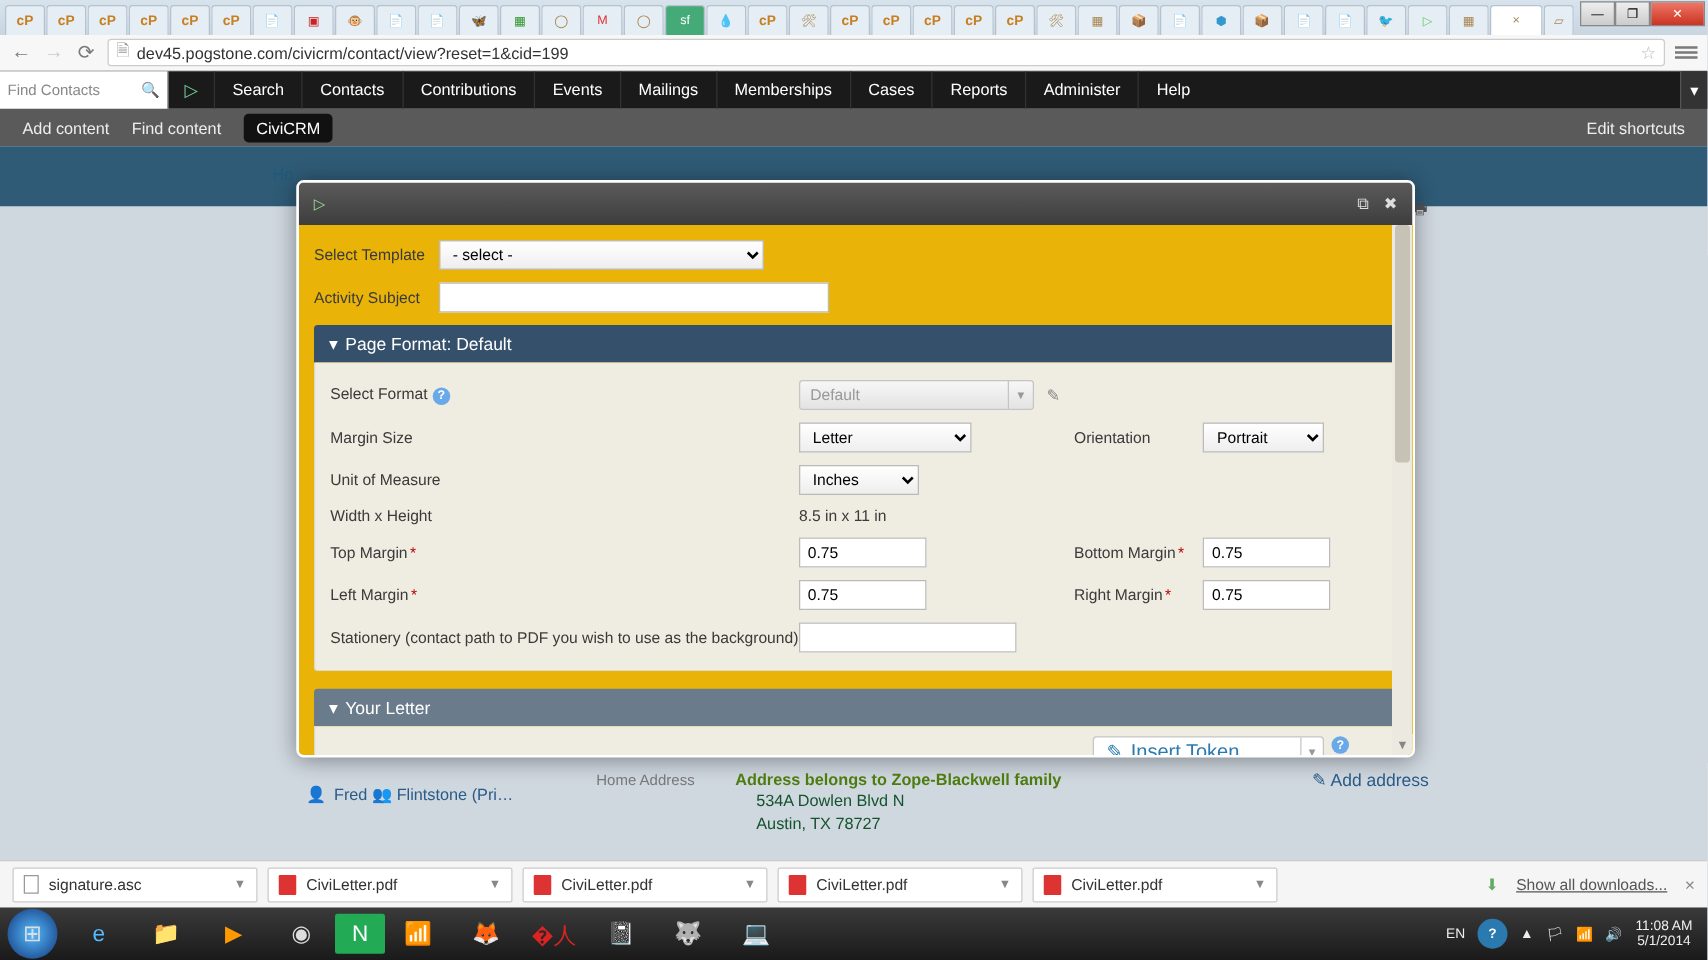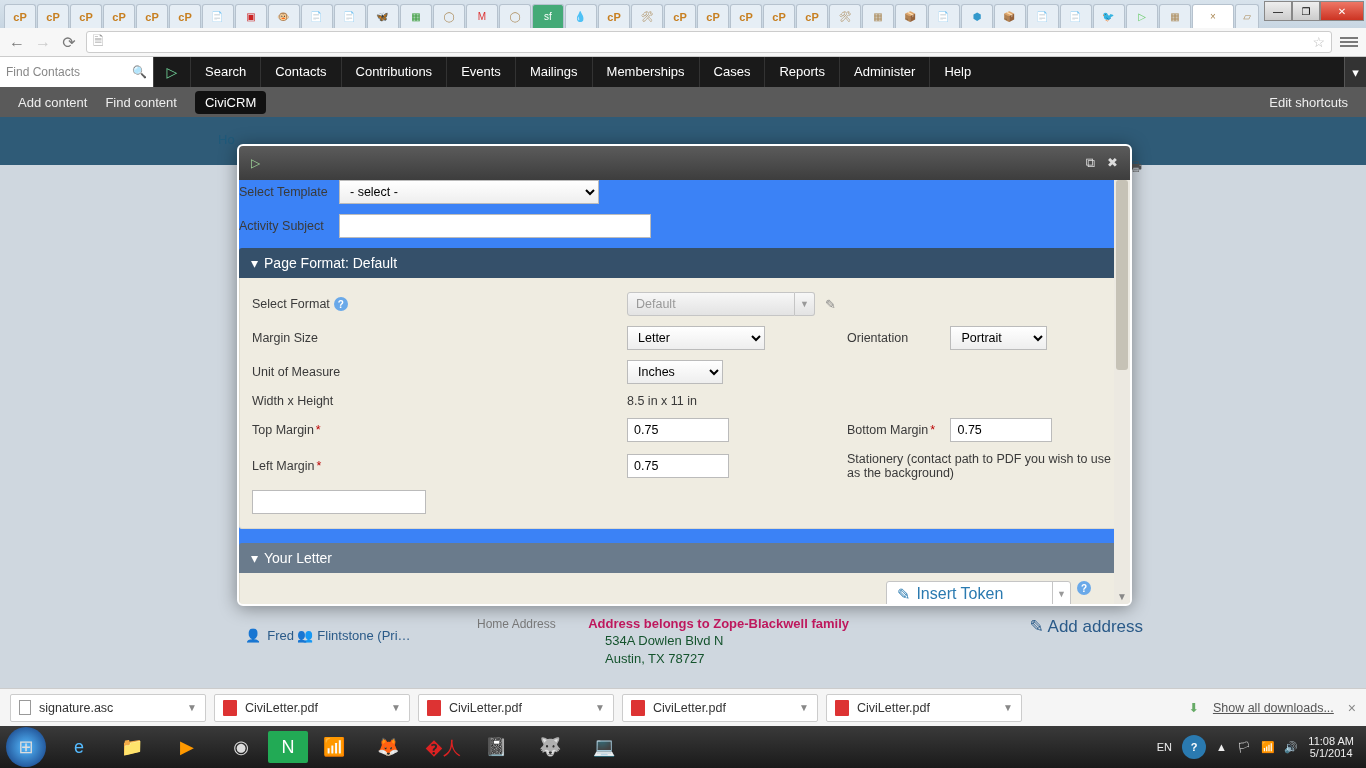--- a/index.html
+++ b/index.html
@@ -16,21 +16,21 @@
 
 .addrbar { height:29px; background:#f7f7f7; border-bottom:1px solid #ccc; display:flex; align-items:center; padding:0 8px; gap:8px;}
 .nav-ico { width:18px; height:18px; color:#7a7a7a; display:flex; align-items:center; justify-content:center; font-size:16px;}
 .url-box { flex:1; height:22px; border:1px solid #ccc; border-radius:3px; background:#fff; display:flex; align-items:center; padding:0 6px; font-size:13px; color:#333;}
 .star { color:#bbb; font-size:14px; margin-left:auto;}
 .menu-ico { width:18px; display:flex; flex-direction:column; gap:2px;}
 .menu-ico span{height:2px;background:#7a7a7a;}
 
 
 .civi-nav { height:30px; background:#1a1a1a; display:flex; align-items:center; color:#fff; font-size:13px;}
-.find-contacts { width:154px; height:30px; background:#fff; border-right:1px solid #444; display:flex; align-items:center; padding:0 6px; color:#888; font-size:12px; position:relative;}
+.find-contacts { width:135px; height:30px; background:#fff; border-right:1px solid #444; display:flex; align-items:center; padding:0 6px; color:#888; font-size:12px; position:relative;}
 .find-contacts .mag{ margin-left:auto; color:#888;}
 .civi-logo { width:36px; display:flex; align-items:center; justify-content:center; color:#6fcf97; font-size:14px;}
 .civi-nav a { color:#fff; padding:0 14px; line-height:30px; border-left:1px solid #333; }
 .civi-nav .after{ margin-left:auto; width:22px; background:#333; height:30px; border-left:1px solid #555; display:flex; align-items:center; justify-content:center;}
 
 
 .shortcut-bar { height:30px; background:#5a5a5a; display:flex; align-items:center; padding:0 18px; gap:18px; color:#eee; font-size:13px;}
 .shortcut-bar .pill { background:#111; border-radius:4px; padding:4px 10px; color:#fff;}
 .shortcut-bar .right{ margin-left:auto;}
 
@@ -38,21 +38,21 @@
 .page-bg { position:absolute; top:117px; left:0; right:0; bottom:80px; background:#cfd7df;}
 .page-band { height:48px; background:#2f5b77;}
 .page-peek { position:absolute; left:218px; top:15px; font-size:13px; color:#1f5a7a;}
 .print-icon { position:absolute; right:224px; top:40px; color:#555; font-size:13px;}
 
 
 .modal { position:absolute; left:237px; top:144px; width:895px; height:462px; background:#fff; border:2px solid #fff; border-radius:6px; box-shadow:0 2px 18px rgba(0,0,0,0.4); overflow:hidden;}
 .modal-title { height:34px; background:linear-gradient(#5b5b5b,#3d3d3d); color:#fff; display:flex; align-items:center; padding:0 12px; font-size:15px; font-family:Georgia,serif;}
 .modal-title .tri{ color:#9fd89a; margin-right:8px; font-size:12px;}
 .modal-title .ops { margin-left:auto; display:flex; gap:12px; font-size:13px; color:#ddd;}
-.modal-body { height:calc(100% - 34px); overflow-y:auto; background:#3b82f6; position:relative;}
+.modal-body { height:calc(100% - 34px); overflow-y:auto; background:#eab308; padding:12px; position:relative;}
 .modal-scrollbar{ position:absolute; right:0; top:34px; bottom:0; width:16px; background:#ece9e1;}
 .modal-scrollbar .thumb{ position:absolute; top:0; left:2px; right:2px; height:190px; background:#c6c2b6; border-radius:3px;}
 .modal-scrollbar .arrow{ position:absolute; bottom:2px; left:0; right:0; text-align:center; color:#888; font-size:10px;}
 
 .form-row { display:flex; align-items:center; margin-bottom:10px; font-size:12.5px; color:#3a3a3a;}
 .form-row > label { width:100px;}
 select, input[type=text] { height:24px; border:1px solid #bbb; background:#fff; font-size:12.5px; padding:0 6px;}
 select{ background:linear-gradient(#fff,#eee);}
 .sel-template{ width:260px;}
 .inp-subject{ width:312px;}
@@ -79,23 +79,23 @@
 .token-sel { display:flex; align-items:center; border:1px solid #c5c5c5; border-radius:3px; height:26px; background:#fff;}
 .token-sel .txt{ color:#2a7ab0; padding:0 10px; display:flex; align-items:center; gap:6px; width:165px;}
 .token-sel .txt .pen{ color:#2a7ab0;}
 .token-sel .dd{ width:18px; border-left:1px solid #c5c5c5; height:100%; display:flex; align-items:center; justify-content:center; color:#999; font-size:9px;}
 
 
 .behind { position:absolute; left:237px; right:223px; top:608px; font-size:13px; color:#444;}
 .behind .card{ position:absolute; left:8px; top:20px; display:flex; align-items:center; gap:6px; color:#2a5a88;}
 .behind .addr{ position:absolute; left:240px; top:8px;}
 .behind .addr .lbl{ color:#777; font-size:12px;}
-.behind .addr .link{ color:#be185d; font-weight:bold; font-family:Georgia,serif;}
+.behind .addr .link{ color:#4d7c0f; font-weight:bold; font-family:Georgia,serif;}
 .behind .addr .lines{ color:#14532d; font-family:Georgia,serif; line-height:1.4;}
-.behind .add{ position:absolute; right:0; top:8px; color:#2a5a88; font-size:17px;}
+.behind .add{ position:absolute; right:0; top:8px; color:#2a5a88; font-size:14px;}
 
 
 .dl-bar { position:absolute; left:0; right:0; bottom:42px; height:38px; background:#f5f5f5; border-top:1px solid #ccc; display:flex; align-items:center; padding:16px 10px; gap:8px;}
 .dl-chip { height:28px; border:1px solid #ccc; background:#fff; border-radius:2px; display:flex; align-items:center; padding:0 8px; gap:8px; font-size:12.5px; color:#333; width:196px; justify-content:space-between;}
 .dl-chip .l{ display:flex; align-items:center; gap:8px;}
 .pdf-ico{ width:14px; height:16px; background:#d33; border-radius:1px; position:relative;}
 .file-ico{ width:12px; height:15px; border:1px solid #999; background:#fff;}
 .dl-chip .chev{ color:#888; font-size:10px;}
 .dl-right{ margin-left:auto; display:flex; align-items:center; gap:14px; color:#555; font-size:12.5px;}
 .dl-right .lnk{ text-decoration:underline; color:#555;}
@@ -160,20 +160,21 @@
     <div class="win-btn close">✕</div>
   </div>
 </div>
 
 <div class="addrbar">
   <div class="nav-ico">←</div>
   <div class="nav-ico" style="color:#ccc">→</div>
   <div class="nav-ico">⟳</div>
   <div class="url-box">
     <span style="margin-right:6px;color:#999">🗎</span>
+    <span>dev45.pogstone.com/civicrm/contact/view?reset=1&amp;cid=199</span>
     <span class="star">☆</span>
   </div>
   <div class="menu-ico">
       <span></span>
       <span></span>
       <span></span>
     </div>
 </div>
 
 <div class="civi-nav">
@@ -257,20 +258,22 @@
         <div>8.5 in x 11 in</div>
         <div></div>
 
         <label><span>Top Margin</span><span class="required">*</span></label>
         <div><input type="text" class="inp-margin" value="0.75" style=""></div>
         <div class="col2"><label><span>Bottom Margin</span><span class="required">*</span></label>
           <input type="text" class="inp-margin" value="0.75" style=""></div>
 
         <label><span>Left Margin</span><span class="required">*</span></label>
         <div><input type="text" class="inp-margin" value="0.75" style=""></div>
+        <div class="col2"><label><span>Right Margin</span><span class="required">*</span></label>
+          <input type="text" class="inp-margin" value="0.75" style=""></div>
 
         <label>Stationery (contact path to PDF you wish to use as the background)</label>
         <div><input type="text" class="inp-stationery" style=""></div>
         <div></div>
       </div>
     </div>
 
     <div class="acc-head secondary">
       <span>▾</span>
       <span>Your Letter</span>

